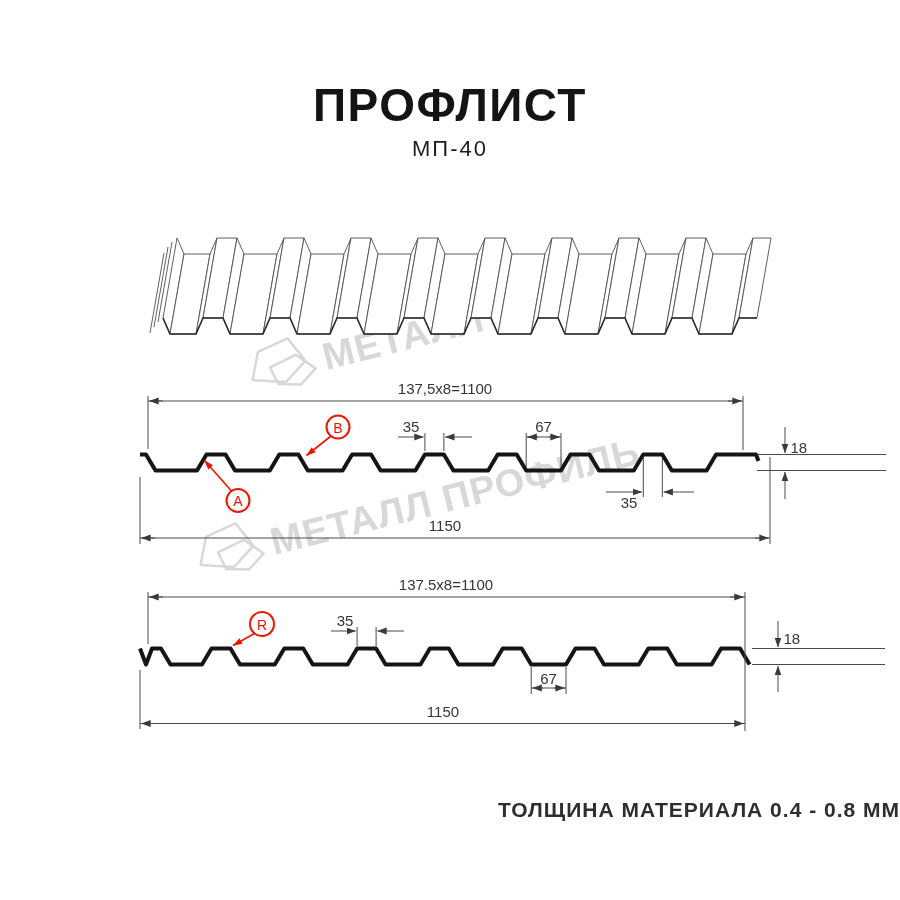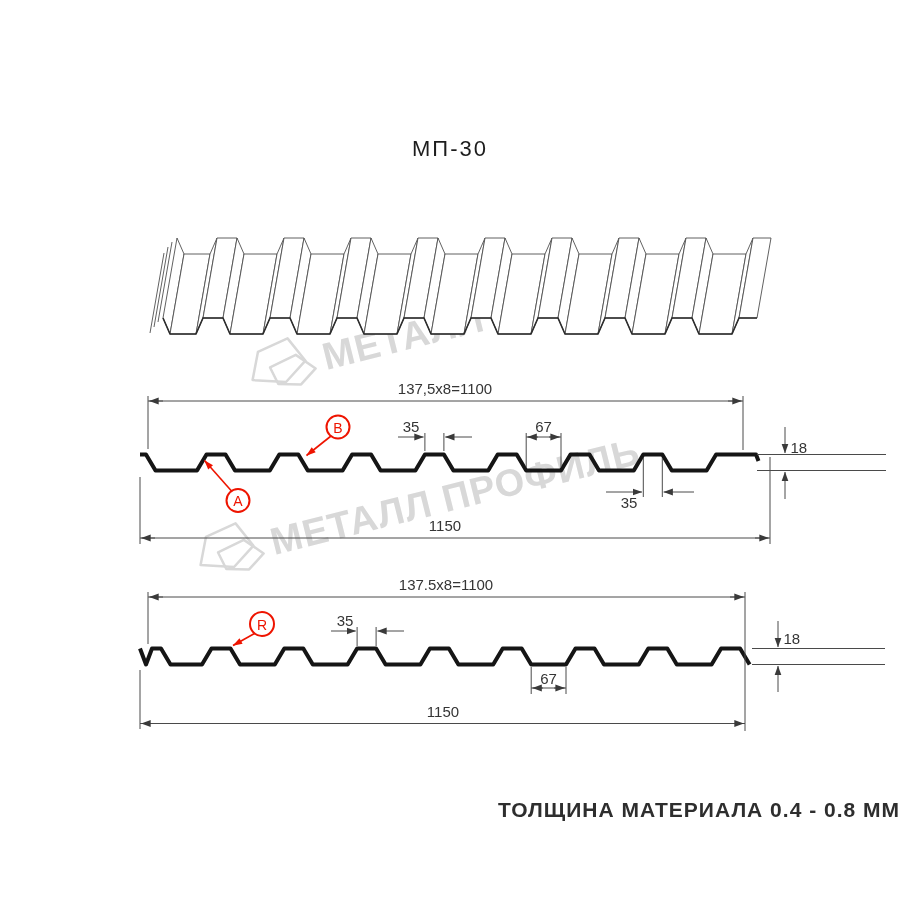--- a/index.html
+++ b/index.html
@@ -20,21 +20,22 @@
   .profile{stroke:#151515;stroke-width:4;fill:none;stroke-linejoin:round;stroke-linecap:butt;}
   .redln{stroke:#ee1400;stroke-width:1.6;fill:none;}
   .redcirc{stroke:#ee1400;stroke-width:2;fill:none;}
   .wmln{stroke:#d8d8d8;stroke-width:2.5;fill:none;stroke-linejoin:round;}
 </style>
 </head>
 <body>
 
 <div class="page">
 
-  <div class="subtitle">МП-30</div>
+  <div class="title">ПРОФЛИСТ</div>
+  <div class="subtitle">МП-40</div>
 
   <svg width="900" height="900" viewBox="0 0 900 900">
     <defs>
       <marker id="mA" viewBox="0 0 10 8" refX="9.2" refY="4" markerWidth="10" markerHeight="8" orient="auto" markerUnits="userSpaceOnUse">
         <path d="M0,0.6 L9.5,4 L0,7.4 Z" fill="#3a3a3a"></path>
       </marker>
       <marker id="mR" viewBox="0 0 10 8" refX="9.2" refY="4" markerWidth="11" markerHeight="8" orient="auto" markerUnits="userSpaceOnUse">
         <path d="M0,0.8 L9.5,4 L0,7.2 Z" fill="#ee1400"></path>
       </marker>
     </defs>

